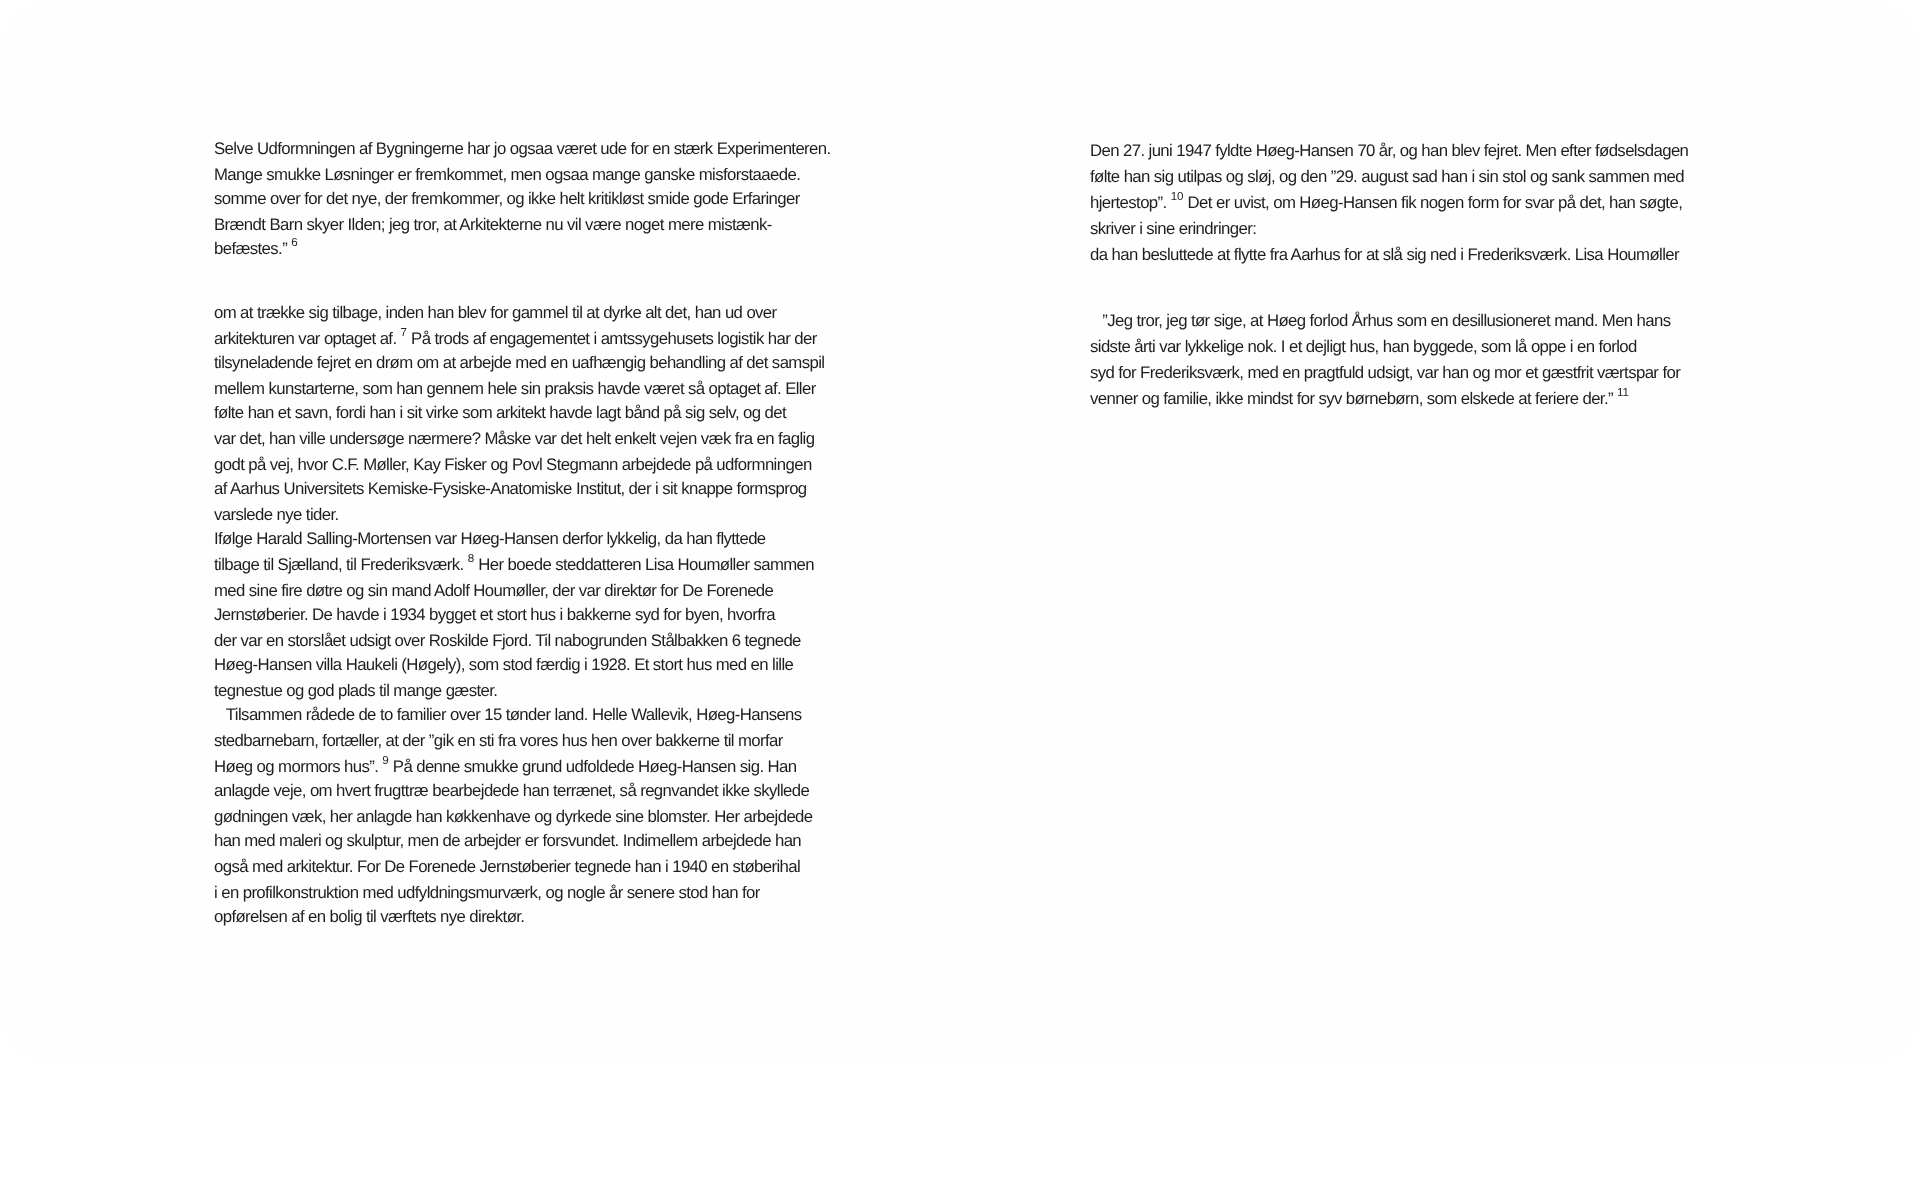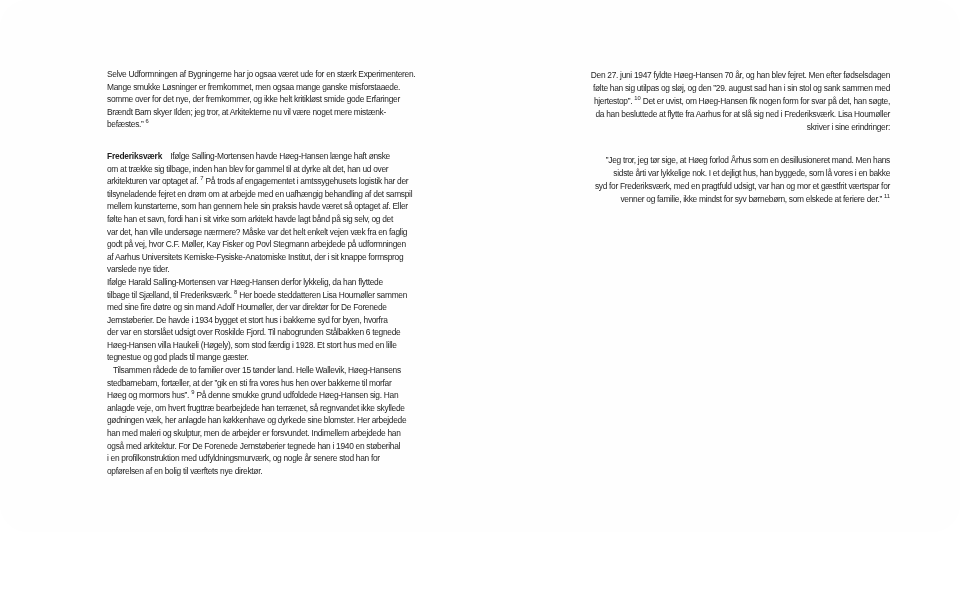--- a/index.html
+++ b/index.html
@@ -32,21 +32,20 @@
     left: 545px;
     top: 69px;
     width: 345px;
   }
   .line {
     white-space: pre;
     line-height: 12.6px;
   }
   .page-right .line {
     line-height: 13px;
-    text-align: right;
   }
   .para { margin: 0; }
   .para.gap-large { margin-top: 19px; }
   .para.gap-small { }
   .para.quote-follow { margin-top: 20px; }
   .line b {
     font-weight: 700;
     letter-spacing: -0.2px;
   }
   .line sup {
@@ -72,21 +71,20 @@
   <section class="page-left">
     <div class="text-col">
       <div class="para">
           <div class="line">Selve Udformningen af Bygningerne har jo ogsaa været ude for en stærk Experimenteren.</div>
           <div class="line">Mange smukke Løsninger er fremkommet, men ogsaa mange ganske misforstaaede.</div>
           <div class="line">somme over for det nye, der fremkommer, og ikke helt kritikløst smide gode Erfaringer</div>
           <div class="line">Brændt Barn skyer Ilden; jeg tror, at Arkitekterne nu vil være noget mere mistænk-</div>
           <div class="line">befæstes.” <sup>6</sup></div>
         </div>
       <div class="para gap-large">
-          <div class="line"><b>Frederiksværk</b>    Ifølge Salling-Mortensen havde Høeg-Hansen længe haft ønske</div>
           <div class="line">om at trække sig tilbage, inden han blev for gammel til at dyrke alt det, han ud over</div>
           <div class="line">arkitekturen var optaget af. <sup>7</sup> På trods af engagementet i amtssygehusets logistik har der</div>
           <div class="line">tilsyneladende fejret en drøm om at arbejde med en uafhængig behandling af det samspil</div>
           <div class="line">mellem kunstarterne, som han gennem hele sin praksis havde været så optaget af. Eller</div>
           <div class="line">følte han et savn, fordi han i sit virke som arkitekt havde lagt bånd på sig selv, og det</div>
           <div class="line">var det, han ville undersøge nærmere? Måske var det helt enkelt vejen væk fra en faglig</div>
           <div class="line">godt på vej, hvor C.F. Møller, Kay Fisker og Povl Stegmann arbejdede på udformningen</div>
           <div class="line">af Aarhus Universitets Kemiske-Fysiske-Anatomiske Institut, der i sit knappe formsprog</div>
           <div class="line">varslede nye tider.</div>
         </div>
@@ -111,26 +109,26 @@
     </div>
     <div class="pagenum pagenum-left">176</div>
   </section>
 
   <section class="page-right">
     <div class="text-col">
       <div class="para">
           <div class="line">Den 27. juni 1947 fyldte Høeg-Hansen 70 år, og han blev fejret. Men efter fødselsdagen</div>
           <div class="line">følte han sig utilpas og sløj, og den ”29. august sad han i sin stol og sank sammen med</div>
           <div class="line">hjertestop”. <sup>10</sup> Det er uvist, om Høeg-Hansen fik nogen form for svar på det, han søgte,</div>
+          <div class="line">skriver i sine erindringer:</div>
           <div class="line">da han besluttede at flytte fra Aarhus for at slå sig ned i Frederiksværk. Lisa Houmøller</div>
-          <div class="line">skriver i sine erindringer:</div>
         </div>
       <div class="para quote-follow">
           <div class="line">   ”Jeg tror, jeg tør sige, at Høeg forlod Århus som en desillusioneret mand. Men hans</div>
-          <div class="line">sidste årti var lykkelige nok. I et dejligt hus, han byggede, som lå vores i en bakke</div>
+          <div class="line">sidste årti var lykkelige nok. I et dejligt hus, han byggede, som lå oppe i en forlod</div>
           <div class="line">syd for Frederiksværk, med en pragtfuld udsigt, var han og mor et gæstfrit værtspar for</div>
           <div class="line">venner og familie, ikke mindst for syv børnebørn, som elskede at feriere der.” <sup>11</sup></div>
         </div>
     </div>
     <div class="pagenum pagenum-right">177</div>
   </section>
 
 </div>
 
 </body></html>

